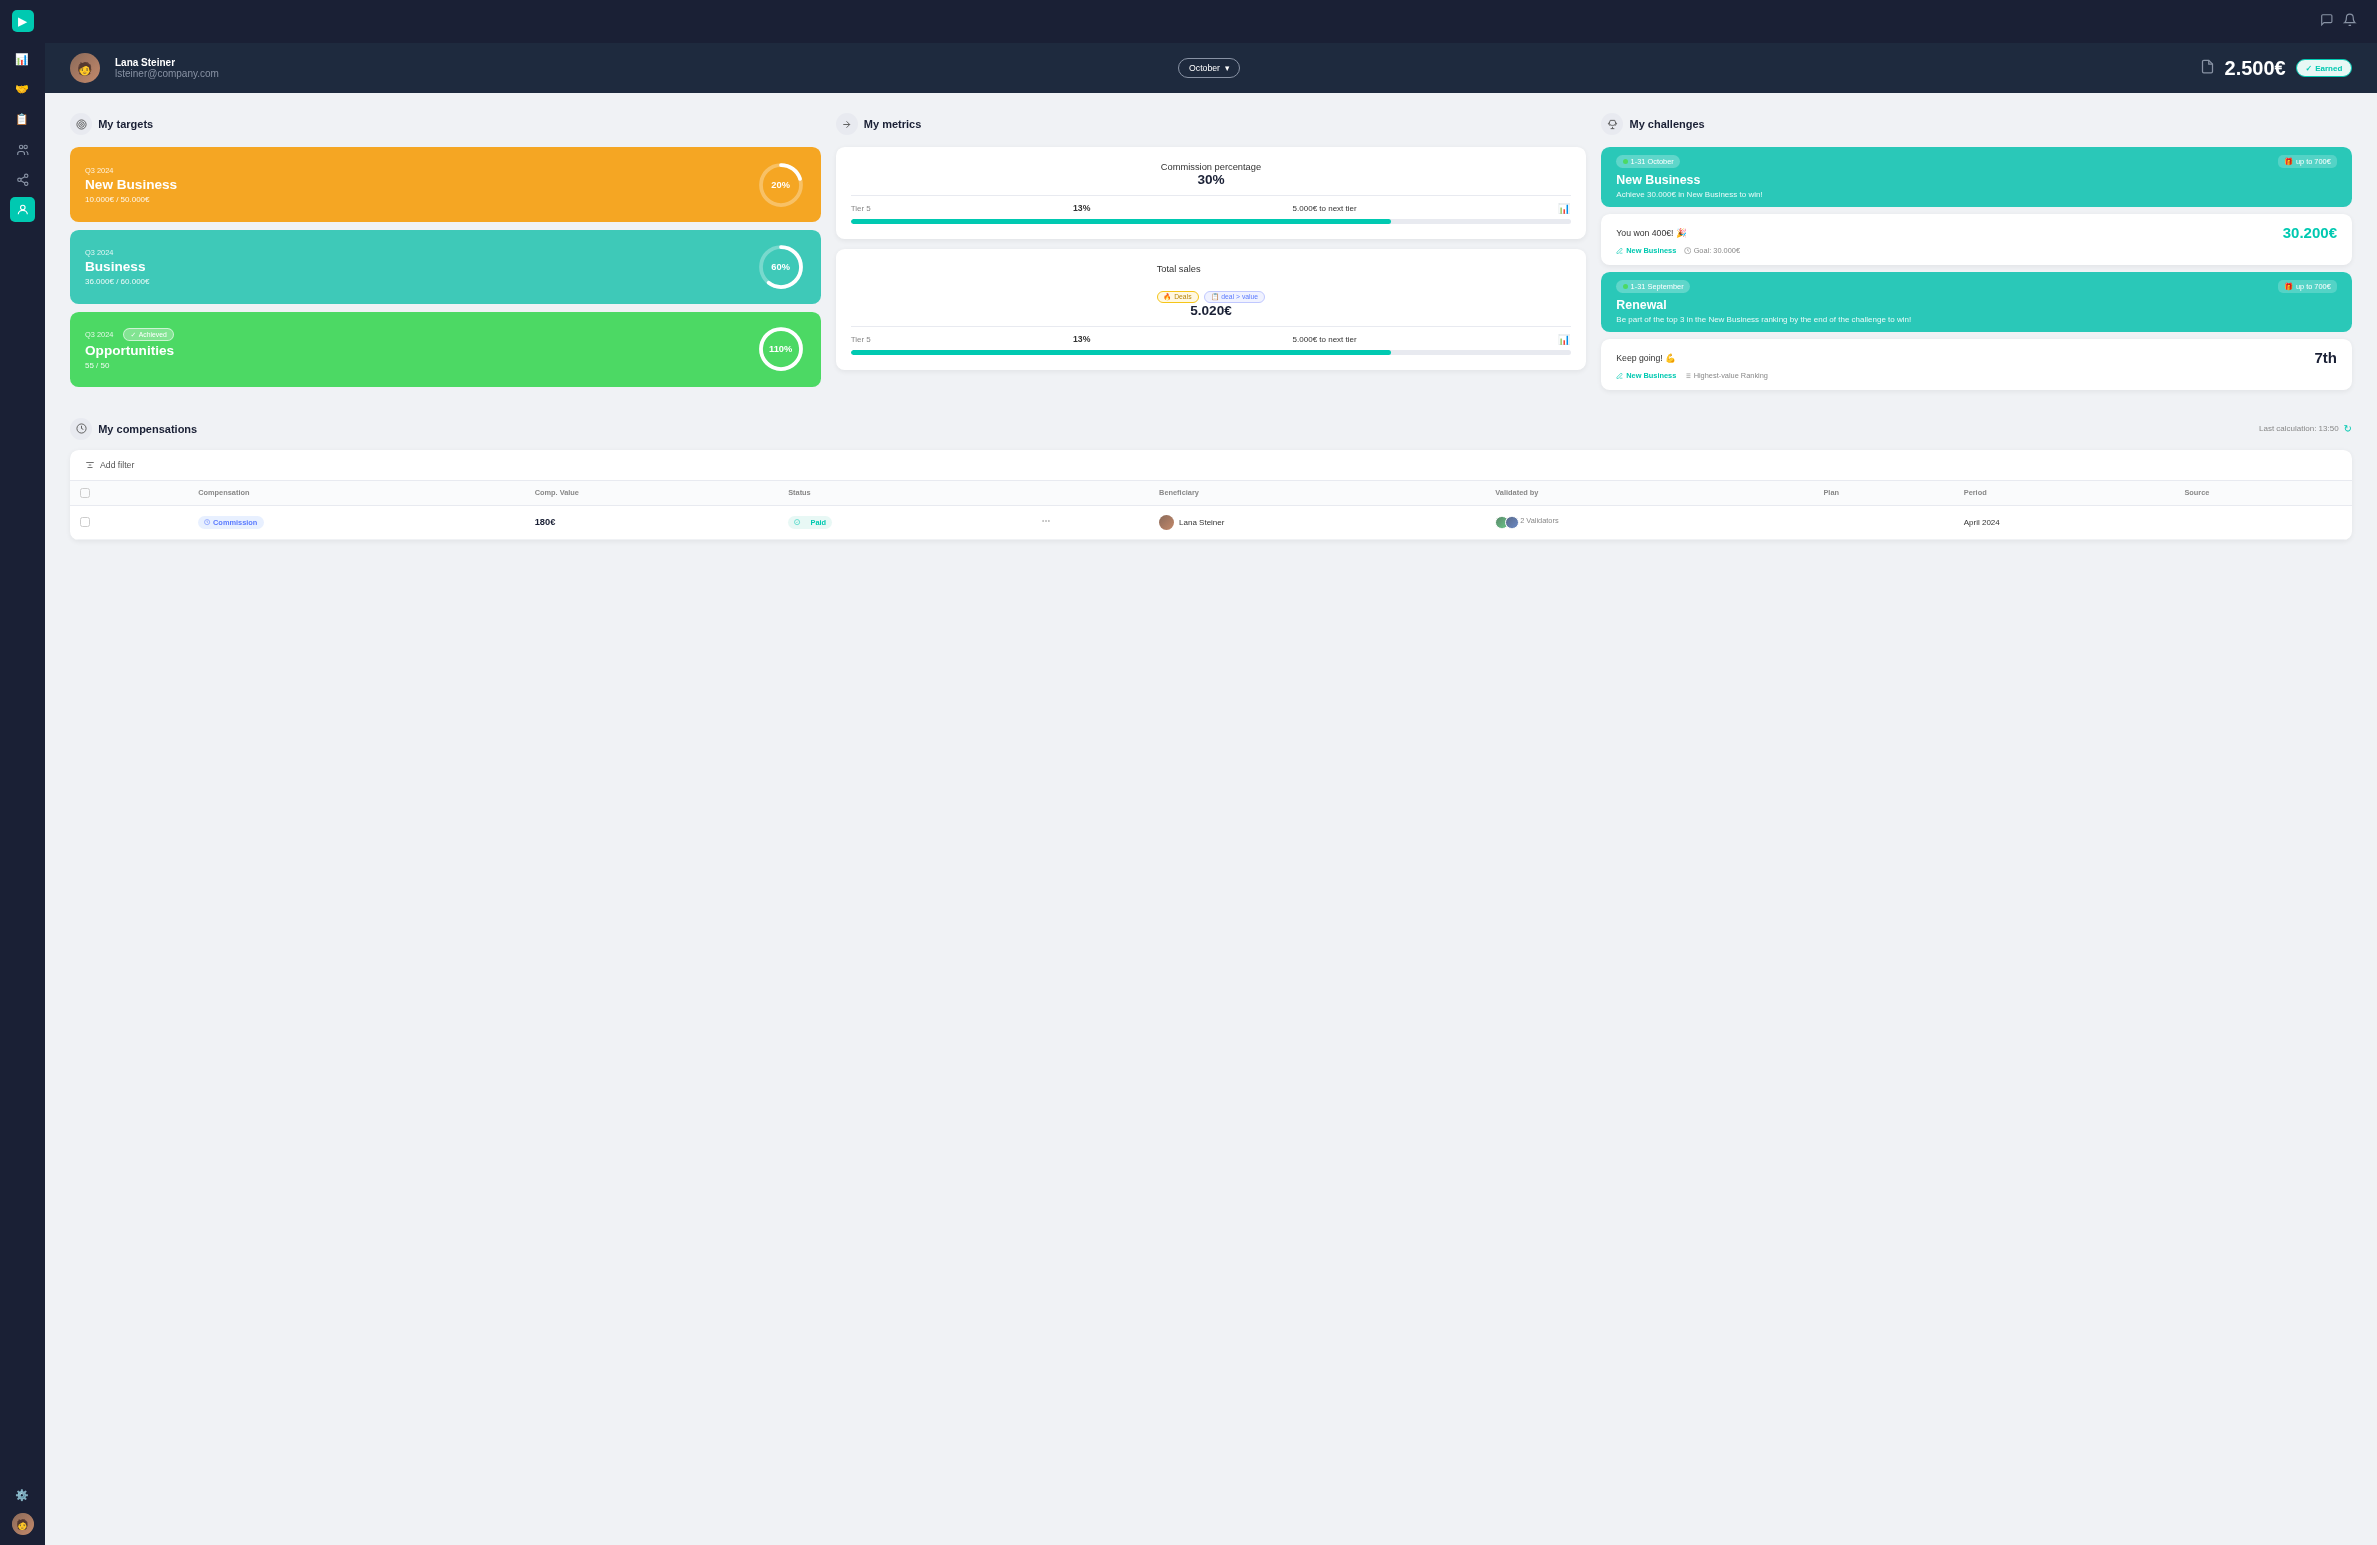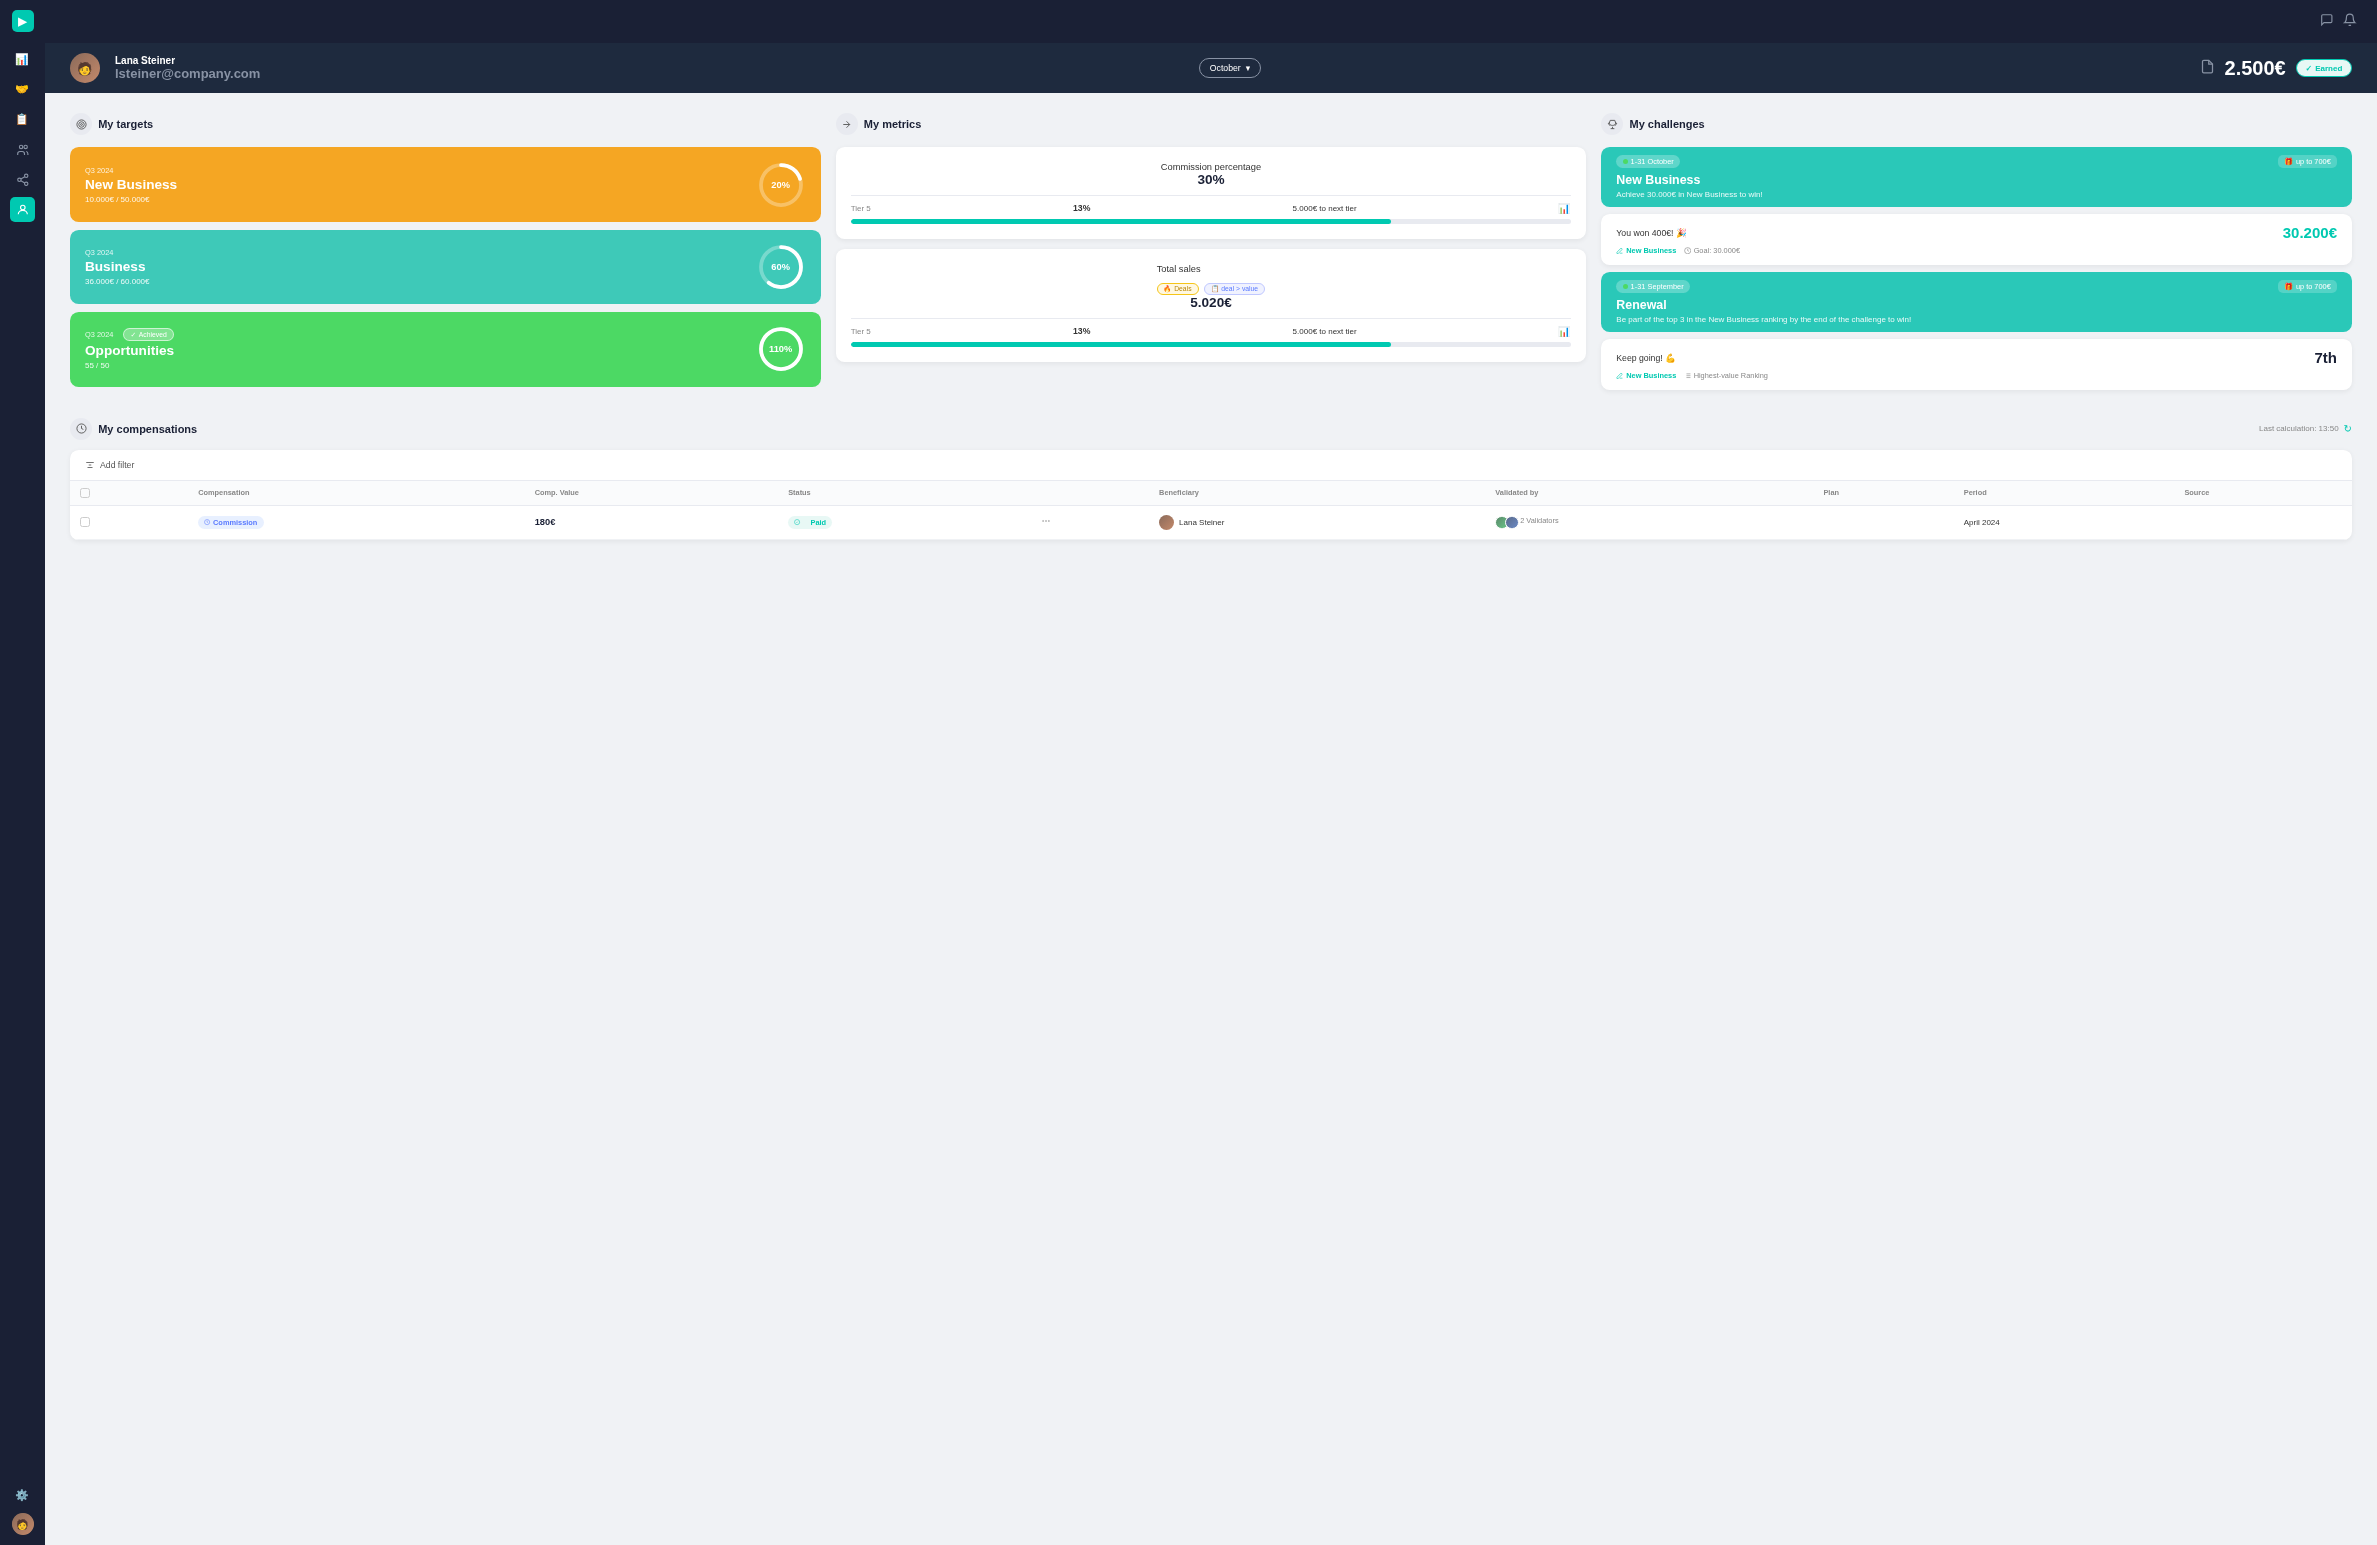--- a/index.html
+++ b/index.html
@@ -79,21 +79,21 @@
     }
     .user-avatar {
       width: 30px; height: 30px; border-radius: 50%;
       background: linear-gradient(135deg, #8a6a5a, #c4896a);
       overflow: hidden; flex-shrink: 0;
       display: flex; align-items: center; justify-content: center;
       font-size: 12.4px;
     }
     .user-info { display: flex; flex-direction: column; }
     .user-name { color: white; font-size: 10px; font-weight: 600; }
-    .user-email { color: #8892a4; font-size: 13px; font-weight: bold; }
+    .user-email { color: #8892a4; font-size: 10px; }
     .header-center { flex: 1; display: flex; justify-content: center; }
     .month-selector {
       background: transparent;
       border: 0.9px solid #8892a4;
       border-radius: 12.4px;
       padding: 3.7px 10px;
       color: white;
       font-size: 8.7px;
       display: flex; align-items: center; gap: 5px;
       cursor: pointer;
@@ -493,21 +493,21 @@
           </div>
           <div class="tier-bar-wrap">
             <div class="tier-bar" style="width:75%"></div>
           </div>
         </div>
 
         <div style="height:10px"></div>
 
         <div class="metrics-card">
           <div class="metric-row">
-            <div style="display:flex;flex-direction:column;gap:9px;">
+            <div style="display:flex;flex-direction:column;gap:17px;">
               <span class="metric-label">Total sales</span>
               <div style="display:flex;gap:5px;">
                 <span style="background:#fff8e1;border:0.6px solid #f5c518;border-radius:12.4px;padding:1.2px 6.2px;font-size:6.8px;color:#b8860b;display:flex;align-items:center;gap:1.9px;">🔥 <span>Deals</span></span>
                 <span style="background:#f0f2ff;border:0.6px solid #c0c8ff;border-radius:12.4px;padding:1.2px 6.2px;font-size:6.8px;color:#5b7bff;display:flex;align-items:center;gap:1.9px;">📋 <span>deal &gt; value</span></span>
               </div>
             </div>
             <span class="metric-value">5.020€</span>
           </div>
           <div class="metric-divider"></div>
           <div class="tier-row">

